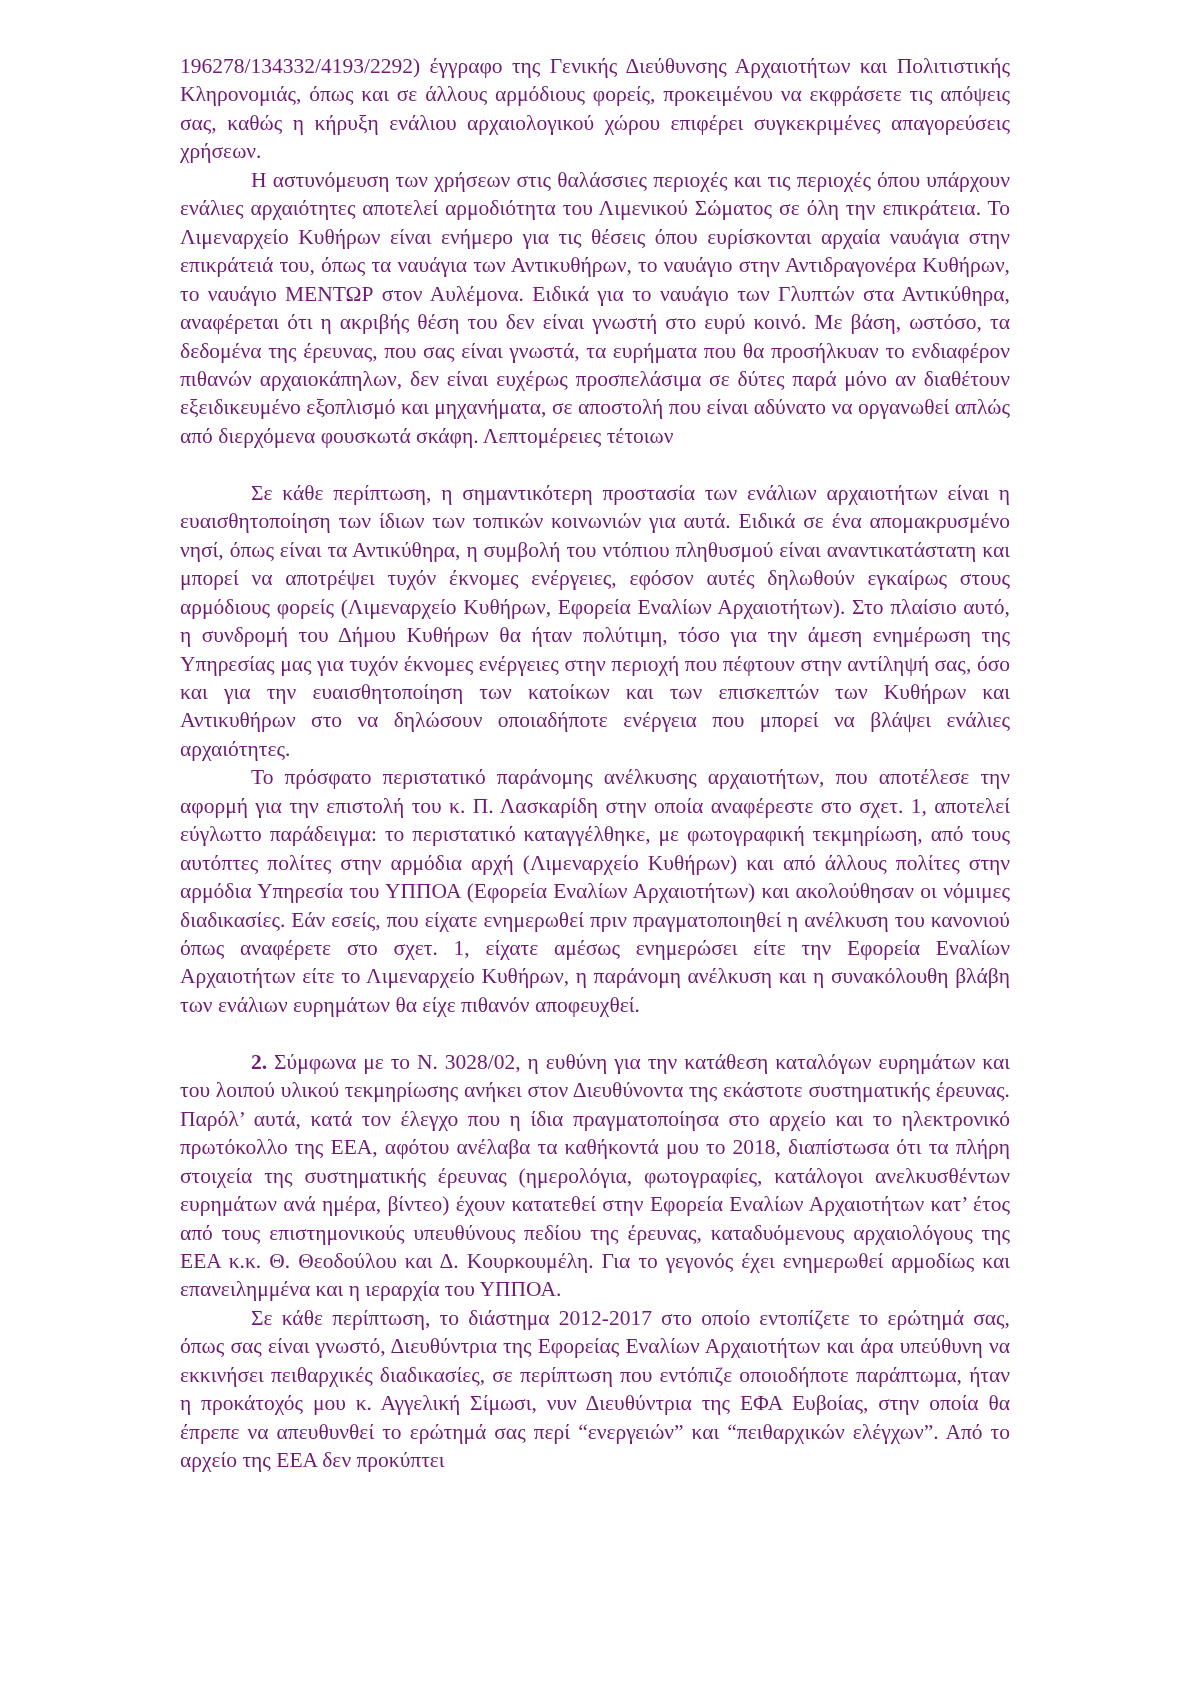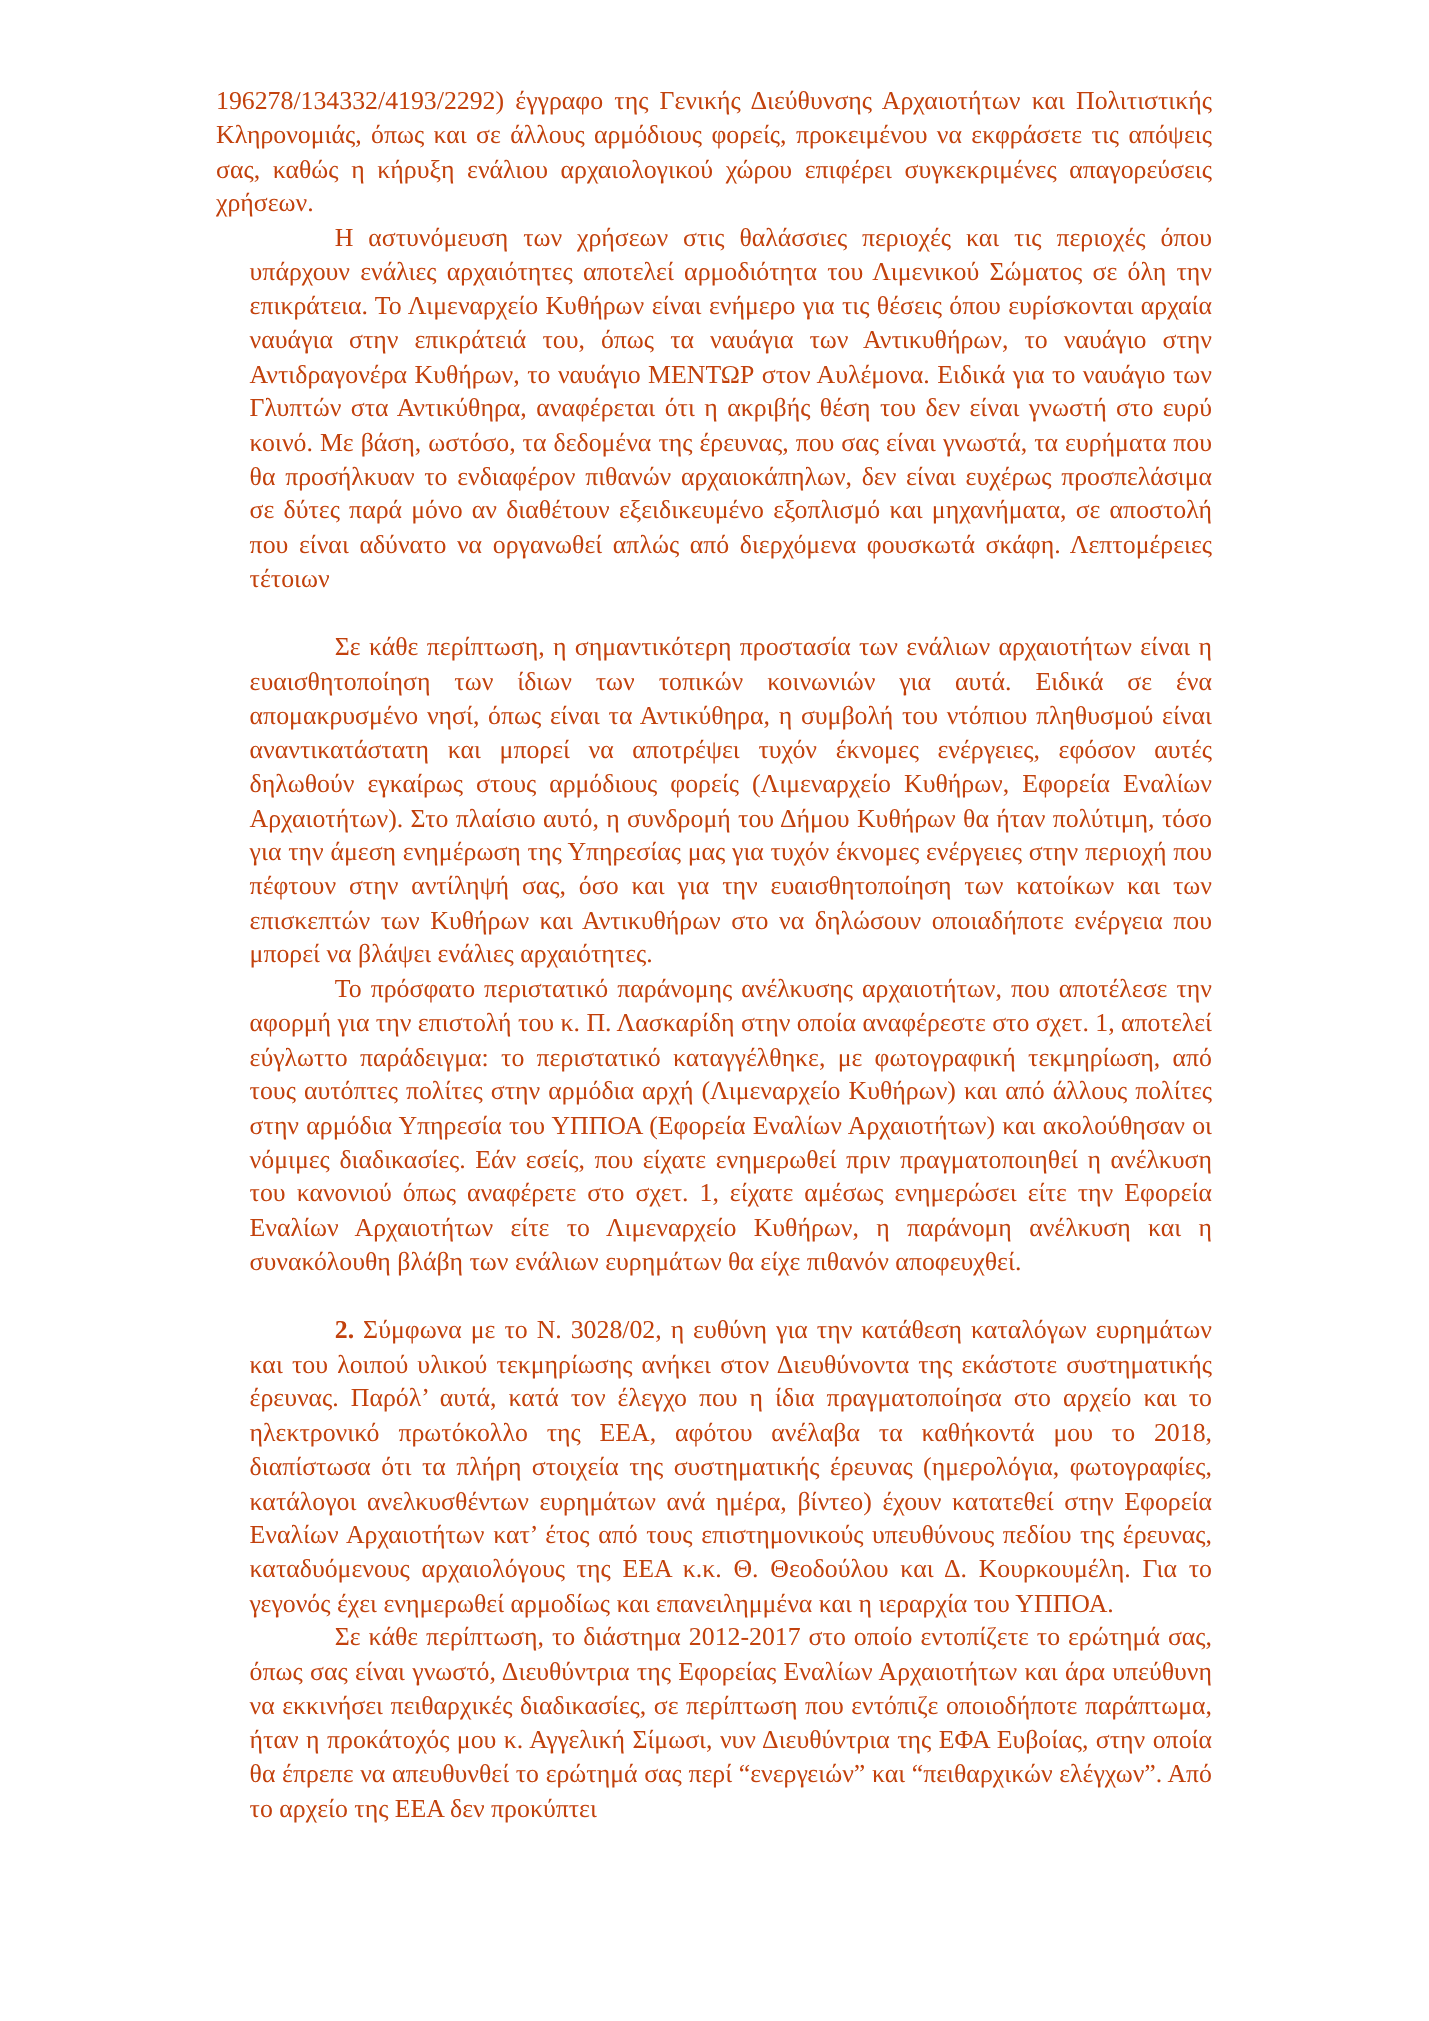--- a/index.html
+++ b/index.html
@@ -1,28 +1,28 @@
 <!DOCTYPE html>
 <html><head>
 <meta charset="utf-8">
 <style>
   html, body { margin: 0; padding: 0; background: #ffffff; }
   body { width: 1191px; height: 1684px; position: relative; overflow: hidden; }
   .page {
     position: absolute;
     left: 180px;
-    top: 70px;
+    top: 52px;
     width: 830px;
     font-family: "Liberation Serif", "DejaVu Serif", serif;
     font-size: 21.5px;
     line-height: 28.45px;
-    color: #c2410c;
+    color: #701a75;
   }
   .para { margin: 0; text-align: justify; }
-  .indent { text-indent: 71px; margin-left: 28px; }
+  .indent { text-indent: 71px; }
   .gap { height: 28.45px; }
   .bold { font-weight: bold; }
 </style>
 </head>
 <body>
 
 <div class="page">
   <p class="para">196278/134332/4193/2292) έγγραφο της Γενικής Διεύθυνσης Αρχαιοτήτων και Πολιτιστικής Κληρονομιάς, όπως και σε άλλους αρμόδιους φορείς, προκειμένου να εκφράσετε τις απόψεις σας, καθώς η κήρυξη ενάλιου αρχαιολογικού χώρου επιφέρει συγκεκριμένες απαγορεύσεις χρήσεων.</p>
   <p class="para indent">Η αστυνόμευση των χρήσεων στις θαλάσσιες περιοχές και τις περιοχές όπου υπάρχουν ενάλιες αρχαιότητες αποτελεί αρμοδιότητα του Λιμενικού Σώματος σε όλη την επικράτεια. Το Λιμεναρχείο Κυθήρων είναι ενήμερο για τις θέσεις όπου ευρίσκονται αρχαία ναυάγια στην επικράτειά του, όπως τα ναυάγια των Αντικυθήρων, το ναυάγιο στην Αντιδραγονέρα Κυθήρων, το ναυάγιο ΜΕΝΤΩΡ στον Αυλέμονα. Ειδικά για το ναυάγιο των Γλυπτών στα Αντικύθηρα, αναφέρεται ότι η ακριβής θέση του δεν είναι γνωστή στο ευρύ κοινό. Με βάση, ωστόσο, τα δεδομένα της έρευνας, που σας είναι γνωστά, τα ευρήματα που θα προσήλκυαν το ενδιαφέρον πιθανών αρχαιοκάπηλων, δεν είναι ευχέρως προσπελάσιμα σε δύτες παρά μόνο αν διαθέτουν εξειδικευμένο εξοπλισμό και μηχανήματα, σε αποστολή που είναι αδύνατο να οργανωθεί απλώς από διερχόμενα φουσκωτά σκάφη. Λεπτομέρειες τέτοιων</p>
   <div class="gap"></div>

